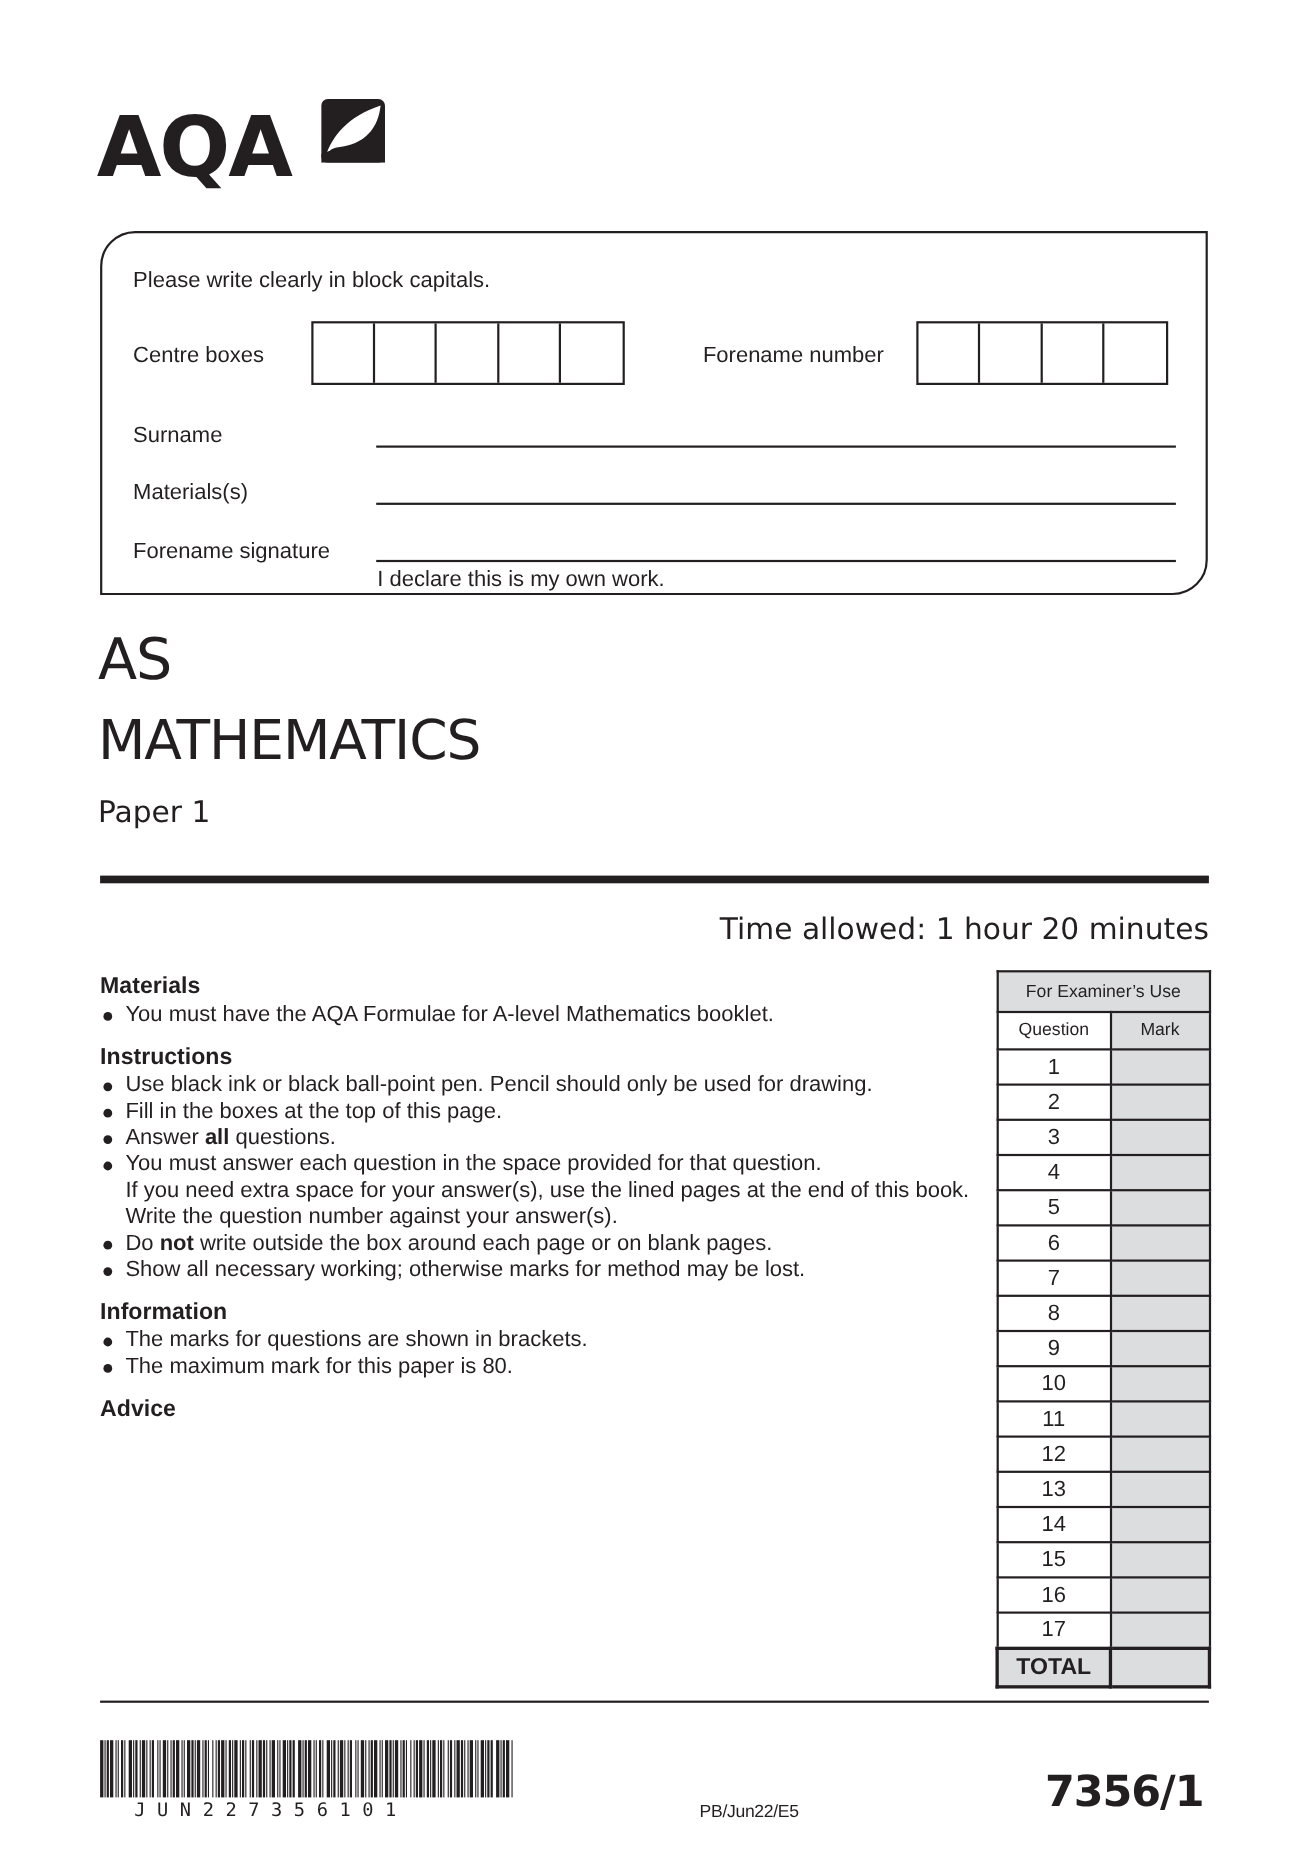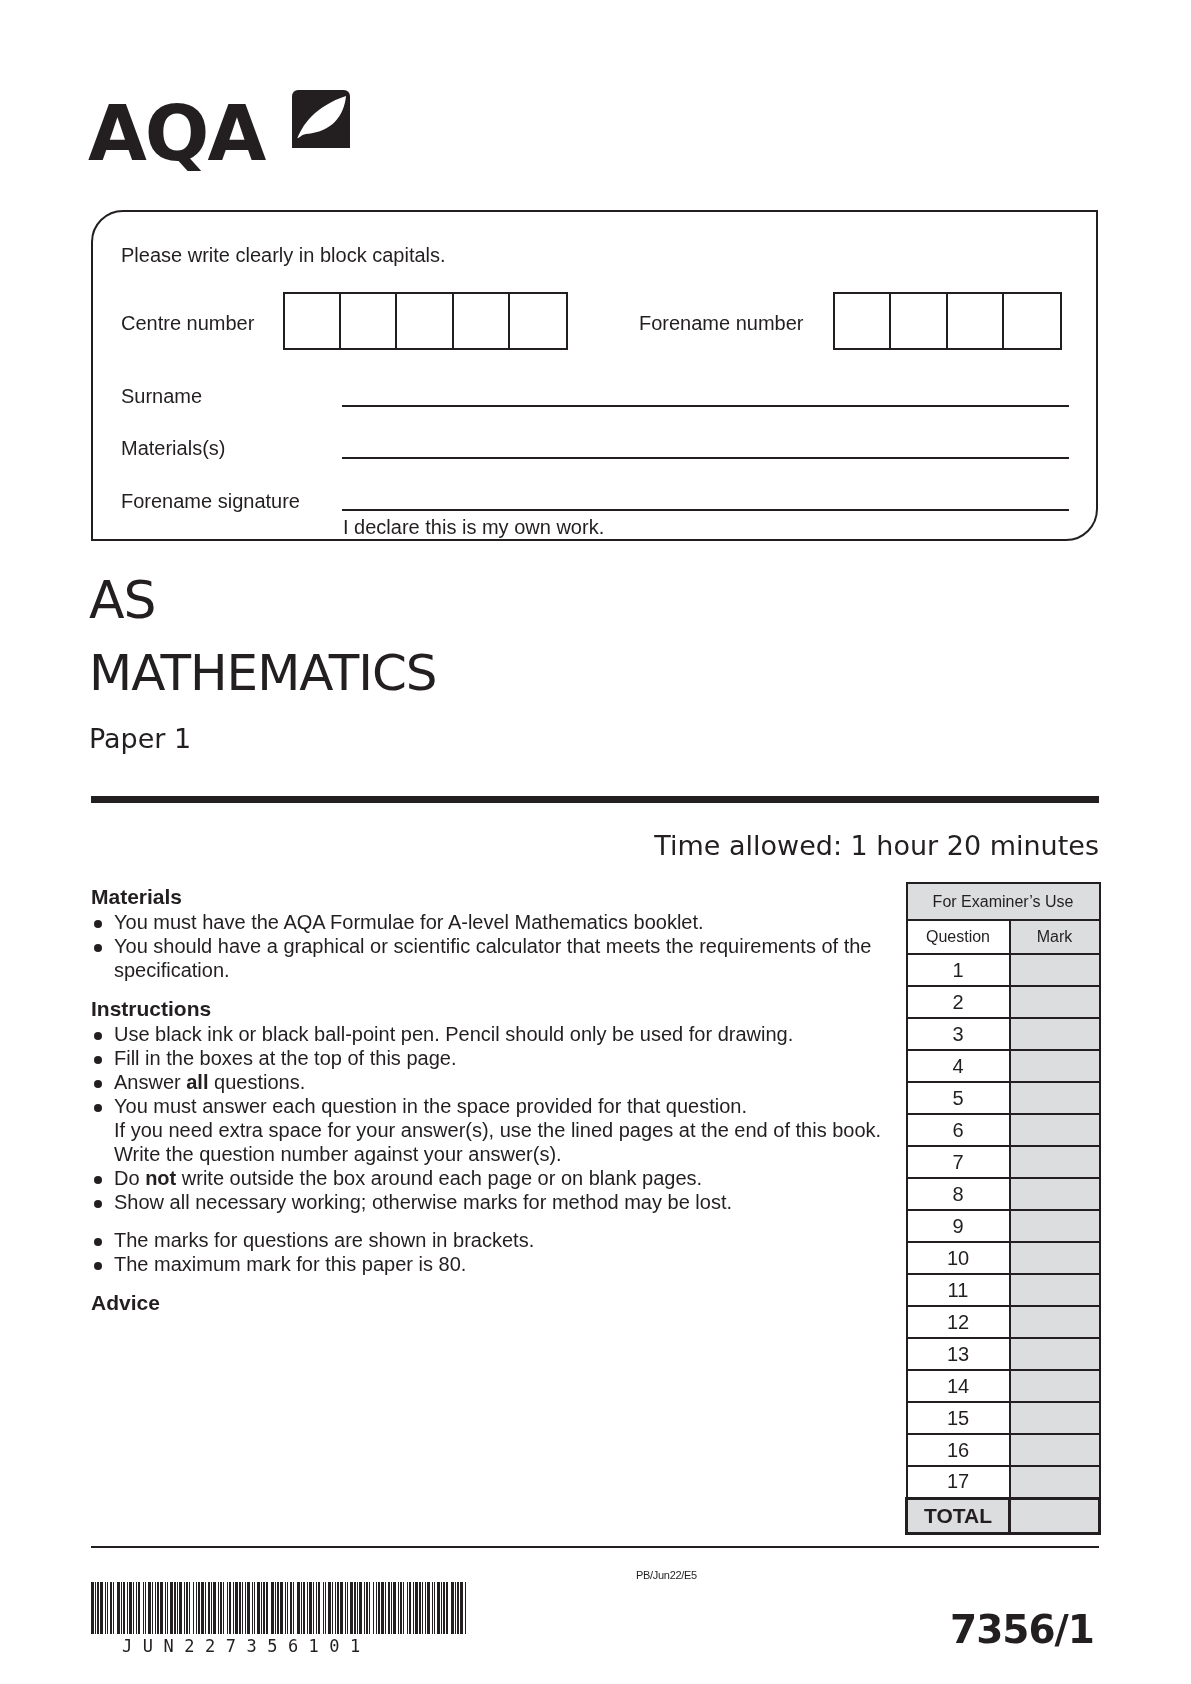--- a/index.html
+++ b/index.html
@@ -46,37 +46,37 @@
   .ex-table .m { background: #dcdddf; height: 32px; }
   .ex-table .total-l { background: #dcdddf; font-weight: bold; font-size: 21px; height: 35px; border-width: 3px; }
   .ex-table .total-m { background: #dcdddf; border-width: 3px; }
 
   
   .bottom-rule { left: 91px; top: 1546px; width: 1008px; height: 2px; background: #231f20; }
   .barcode { left: 91px; top: 1582px; width: 380px; height: 52px; display: flex; align-items: stretch; }
   .barcode span { display: block; background: #231f20; height: 100%; }
   .barcode-text { left: 122px; top: 1636px; width: 320px; font-family: "DejaVu Sans Mono", monospace; font-size: 17px;
                   letter-spacing: 10.5px; white-space: nowrap; }
-  .ref-code { left: 636px; top: 1569px; font-size: 11px; letter-spacing: -0.3px; }
+  .ref-code { left: 636px; top: 1639px; font-size: 16px; letter-spacing: -0.3px; }
   .paper-code { right: 97px; top: 1610px; font-family: "DejaVu Sans", sans-serif; font-weight: bold; font-size: 39px; line-height: 1; letter-spacing: -1px; }
 </style>
 </head>
 <body>
 
 <div class="abs logo-text">AQA</div>
 <svg class="abs logo-leaf" viewBox="0 0 58 58">
   <rect x="0" y="0" width="58" height="58" rx="6" fill="#231f20"></rect>
   <path d="M4 52 C 10 34, 24 16, 54 6 C 52 26, 40 42, 14 44 C 9 45, 6 48, 4 52 Z" fill="#ffffff"></path>
   <path d="M0 58 L0 50 C 8 46, 20 46, 32 46 L 58 46 L58 58 Z" fill="#231f20"></path>
 </svg>
 
 <div class="abs cand-box"></div>
 <div class="abs lbl" style="left:121px; top:244px;">Please write clearly in block capitals.</div>
 
-<div class="abs lbl" style="left:121px; top:312px;">Centre number</div>
+<div class="abs lbl" style="left:121px; top:312px;">Centre boxes</div>
 <div class="abs boxes" style="left:283px; top:292px; width:285px;">
   <div class="cell"></div>
   <div class="cell"></div>
   <div class="cell"></div>
   <div class="cell"></div>
   <div class="cell"></div>
 </div>
 
 <div class="abs lbl" style="left:639px; top:312px;">Forename number</div>
 <div class="abs boxes" style="left:833px; top:292px; width:229px;">
@@ -99,33 +99,33 @@
 <div class="abs title-as">AS</div>
 <div class="abs title-math">MATHEMATICS</div>
 <div class="abs title-paper">Paper 1</div>
 <div class="abs thick-rule"></div>
 <div class="abs time-allowed">Time allowed: 1 hour 20 minutes</div>
 
 <div class="abs instr">
   <h3>Materials</h3>
   <ul>
     <li>You must have the AQA Formulae for A-level Mathematics booklet.</li>
-    <li>You should have a graphical or scientific calculator that meets the requirements of the specification.</li>
   </ul>
 
   <h3>Instructions</h3>
   <ul>
     <li>Use black ink or black ball-point pen.  Pencil should only be used for drawing.</li>
     <li>Fill in the boxes at the top of this page.</li>
     <li>Answer <b>all</b> questions.</li>
     <li>You must answer each question in the space provided for that question.<br>If you need extra space for your answer(s), use the lined pages at the end of this book.&nbsp; Write the question number against your answer(s).</li>
     <li>Do <b>not</b> write outside the box around each page or on blank pages.</li>
     <li>Show all necessary working; otherwise marks for method may be lost.</li>
   </ul>
 
+  <h3>Information</h3>
   <ul>
     <li>The marks for questions are shown in brackets.</li>
     <li>The maximum mark for this paper is 80.</li>
   </ul>
 
   <h3>Advice</h3>
 </div>
 
 <table class="abs ex-table">
   <tbody>

